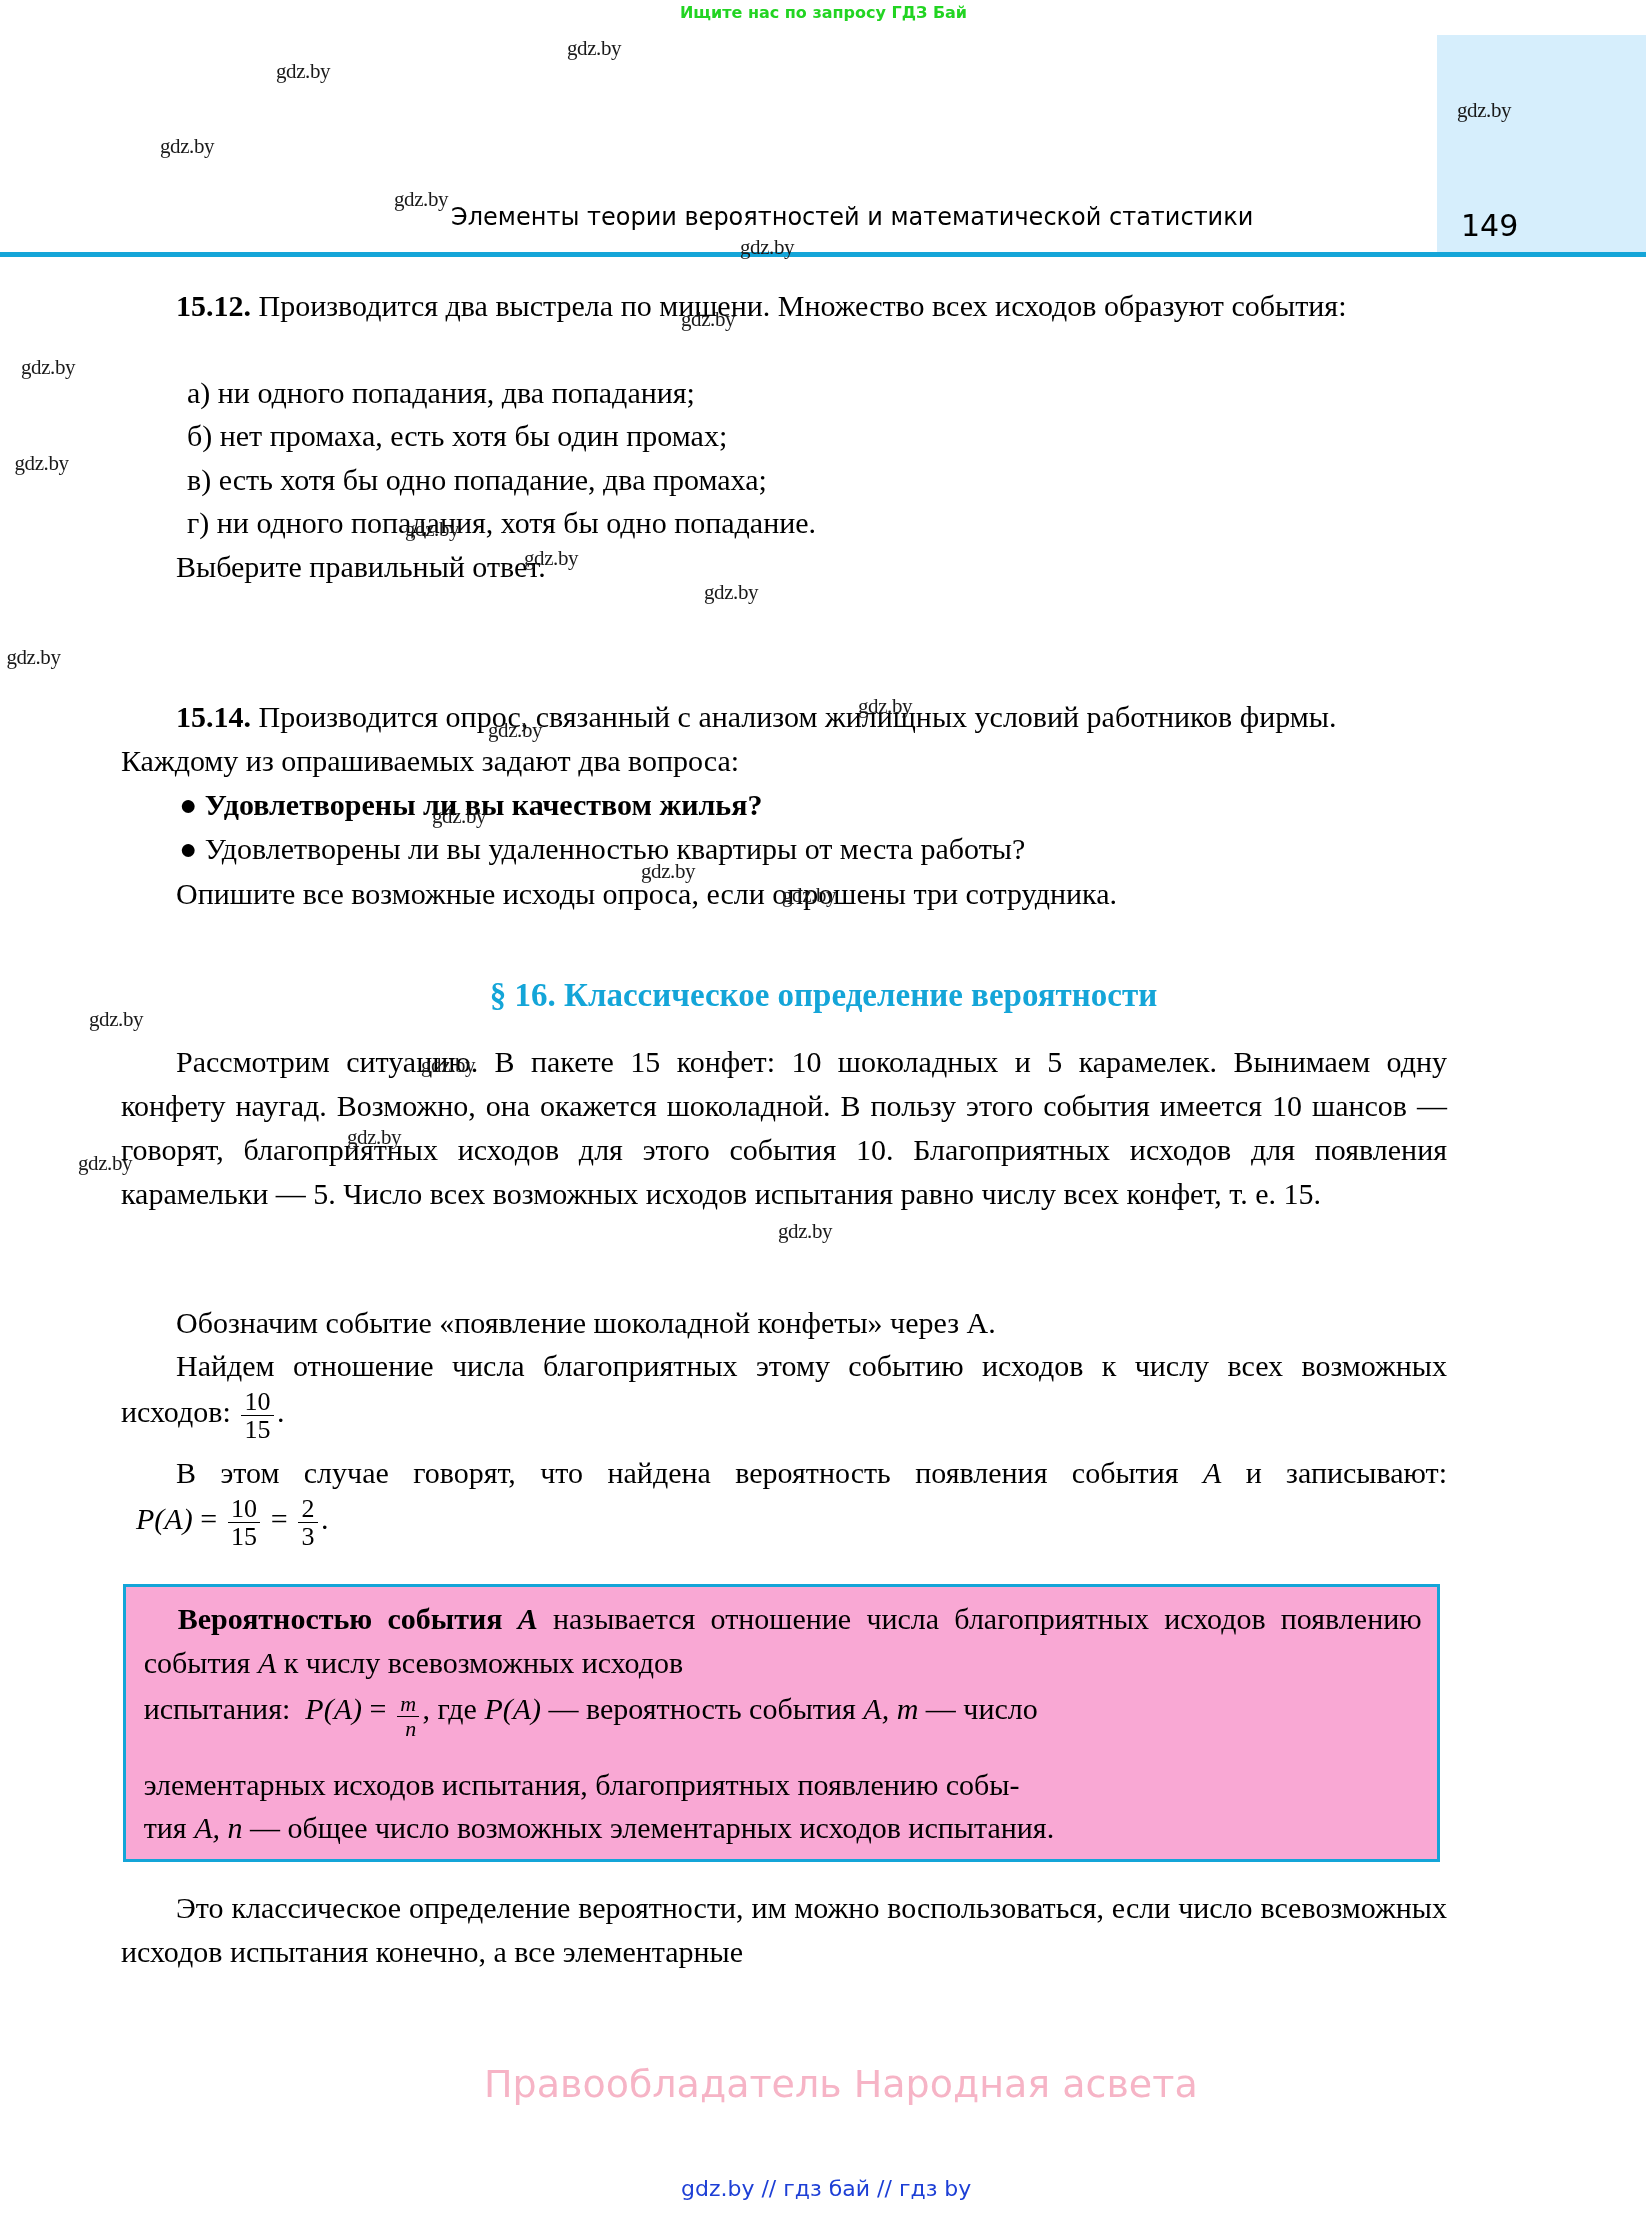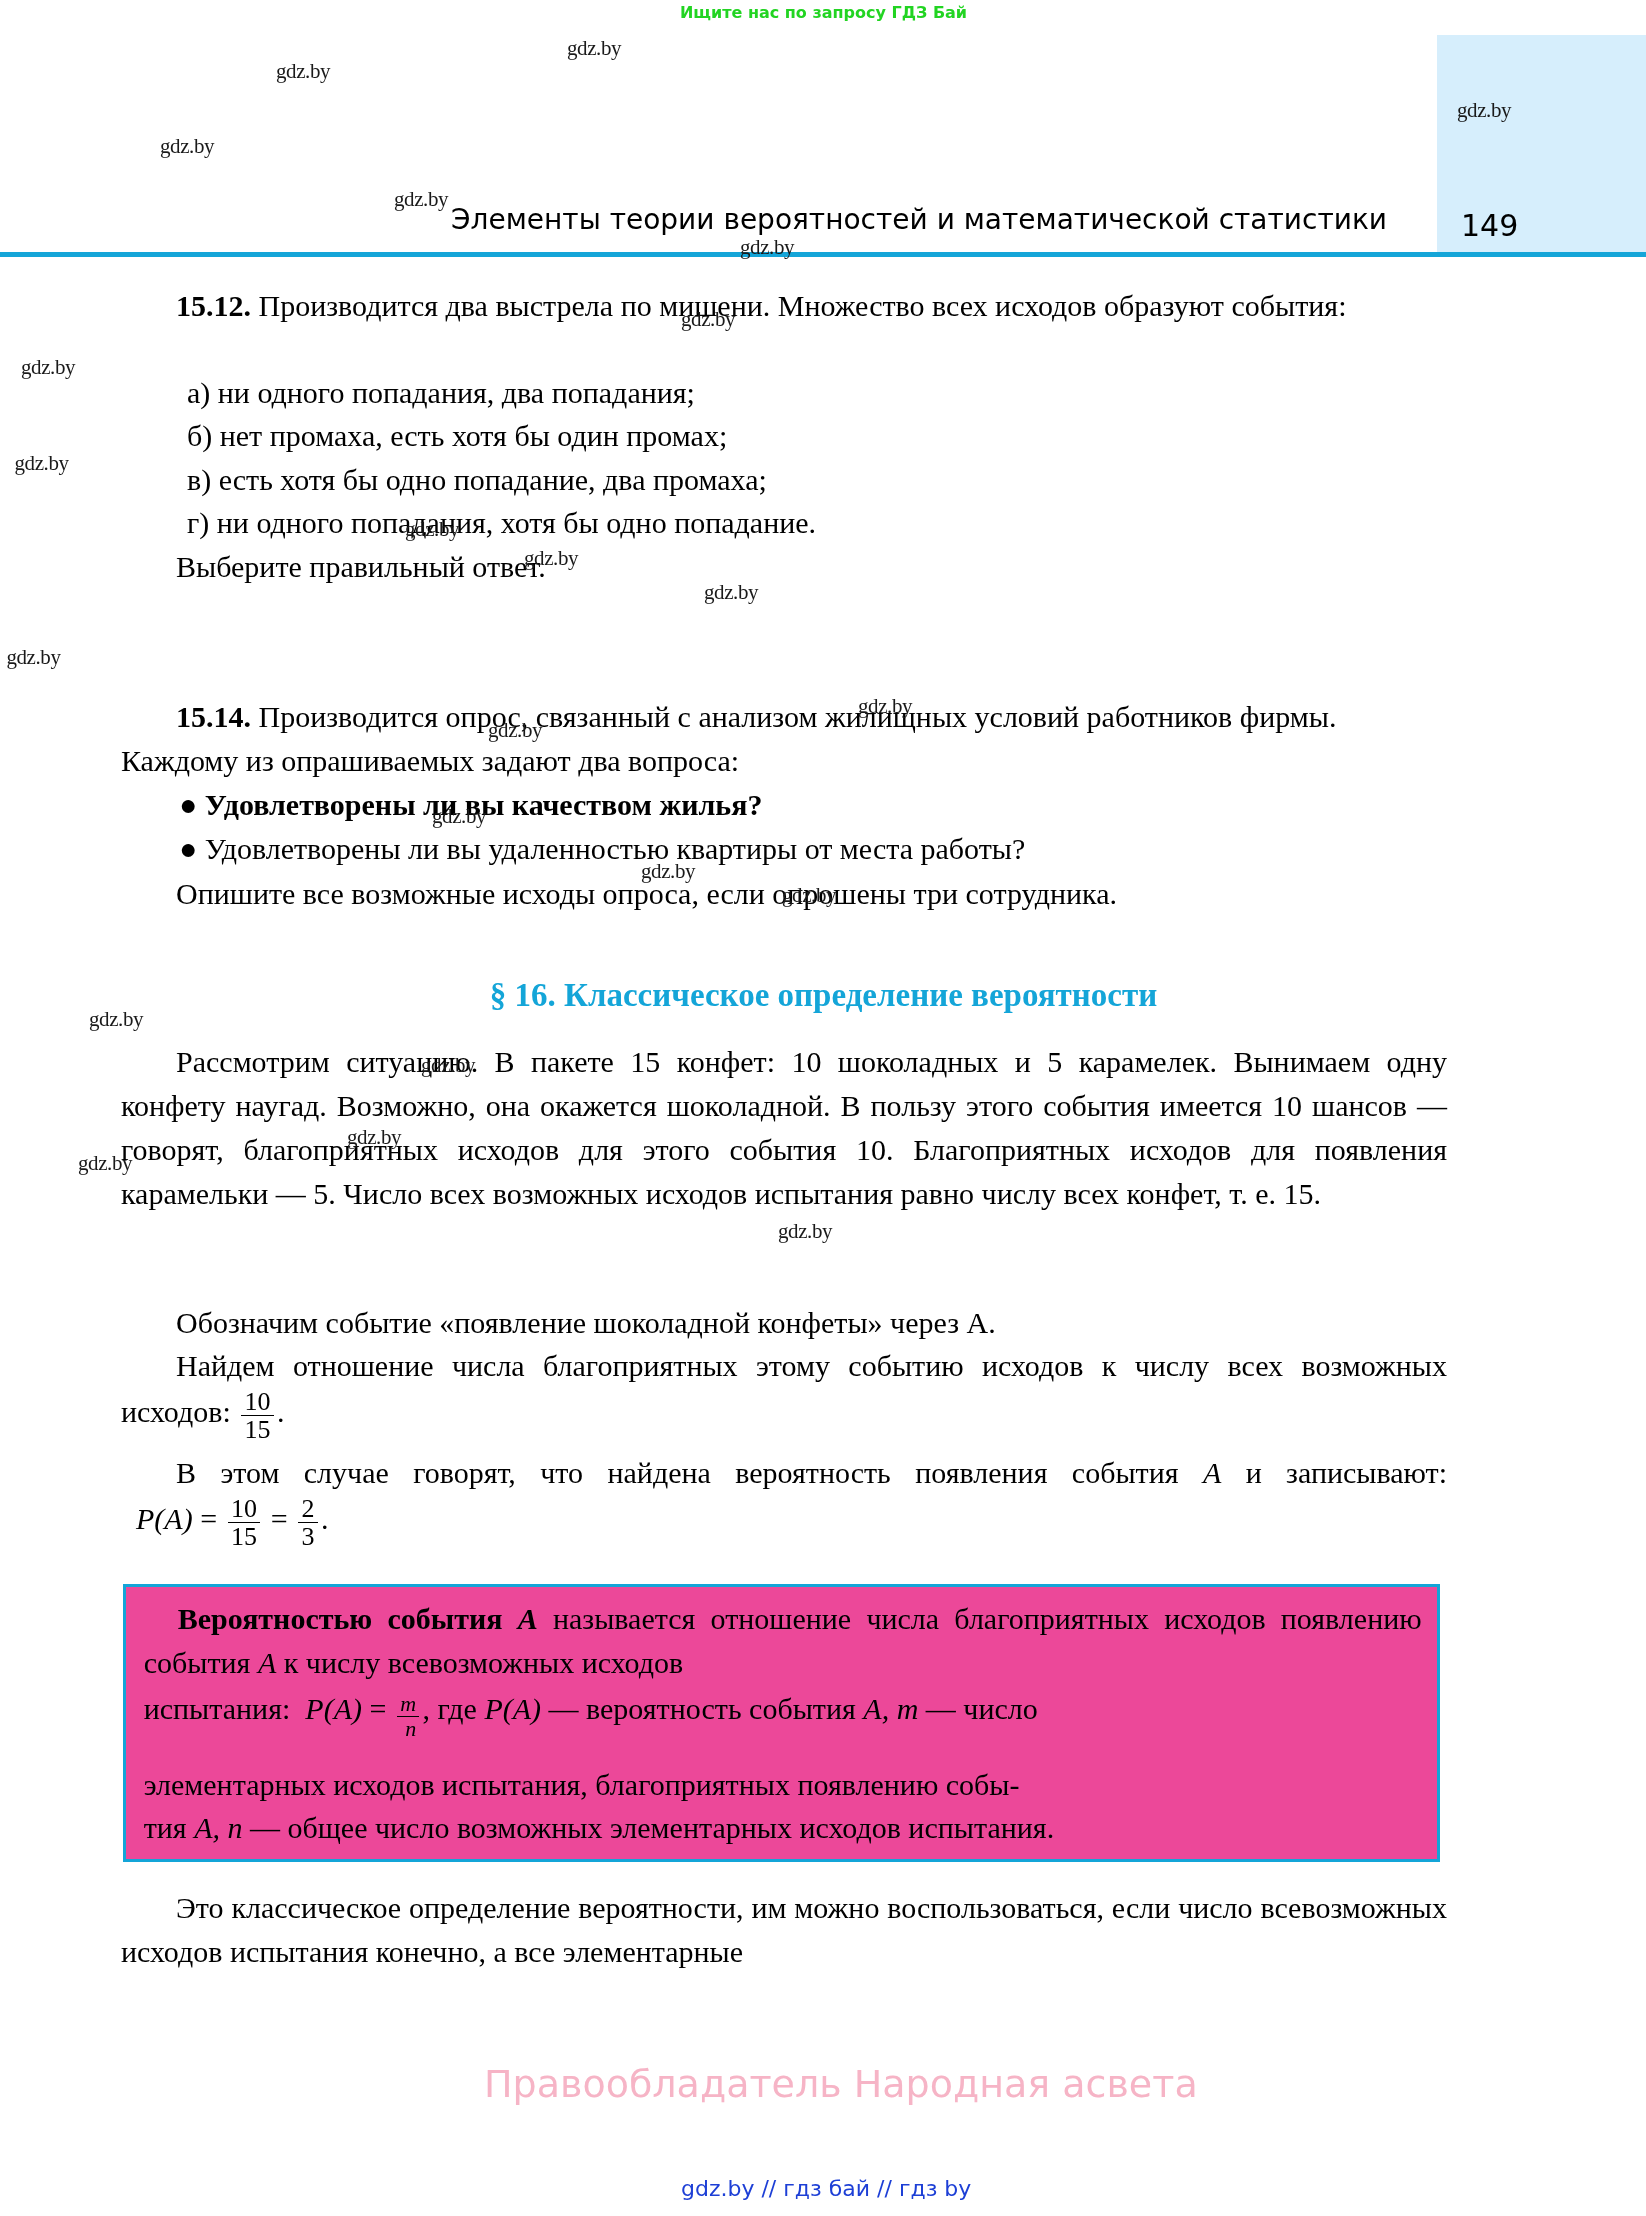--- a/index.html
+++ b/index.html
@@ -58,21 +58,21 @@
     left: 1437px;
     top: 35px;
     width: 210px;
     height: 220px;
     background: #d6eefc;
   }
   #header-title {
     position: absolute;
     left: 451px;
     top: 203px;
-    font-size: 28px;
+    font-size: 24px;
     font-family: "DejaVu Sans", "Liberation Sans", sans-serif;
     color: #000;
     white-space: nowrap;
   }
   #page-number {
     position: absolute;
     left: 1461px;
     top: 208px;
     font-size: 30px;
     font-family: "DejaVu Sans", "Liberation Sans", sans-serif;
@@ -118,21 +118,21 @@
     font-family: "Liberation Serif", "DejaVu Serif", serif;
   }
 
   
   #def-box {
     position: absolute;
     left: 123px;
     top: 1584px;
     width: 1317px;
     height: 278px;
-    background: #ec4899;
+    background: #f9a8d4;
     border: 3.2px solid #14a5d8;
     box-sizing: border-box;
   }
   #def-box .dtext {
     position: absolute;
     left: 17.7px;
     width: 1278px;
     top: 13px;
     font-size: 30px;
     line-height: 44px;

